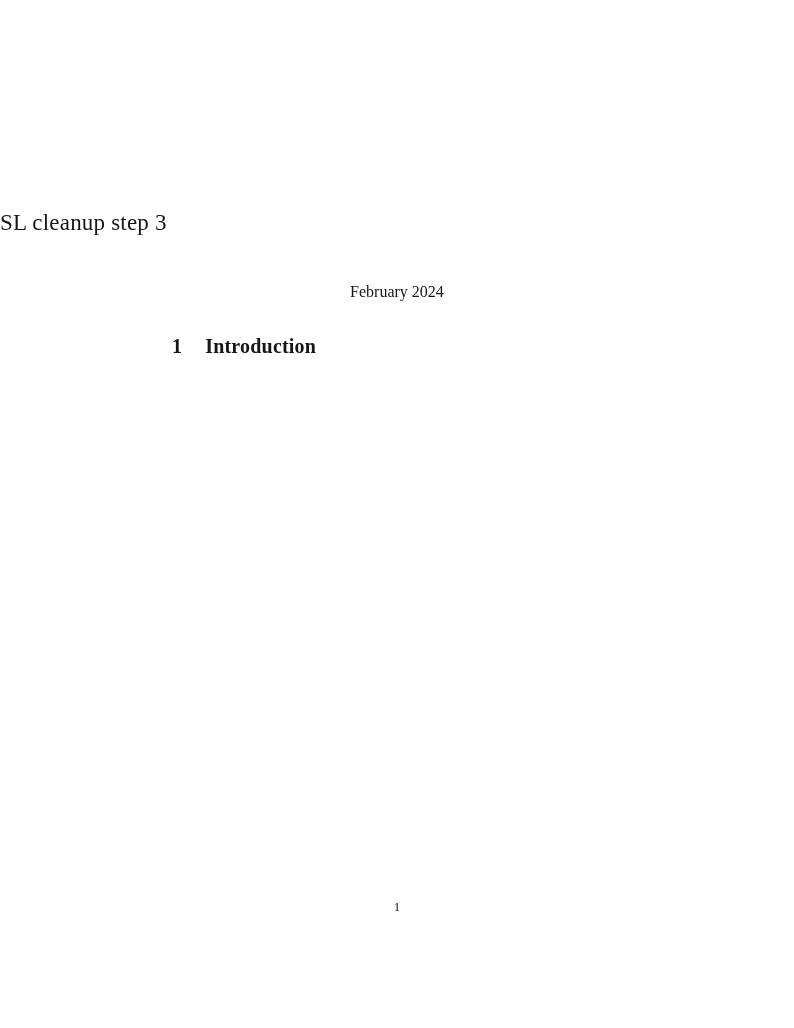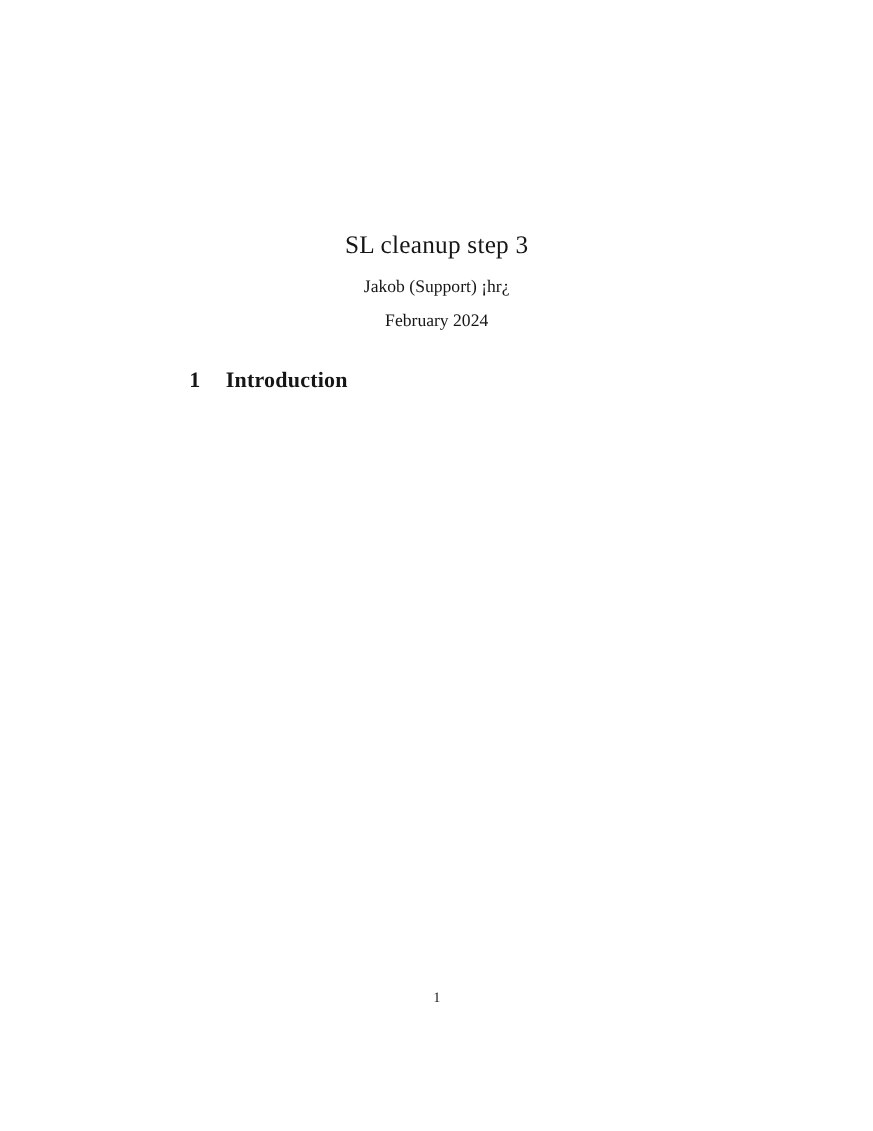--- a/index.html
+++ b/index.html
@@ -14,21 +14,21 @@
     background: #ffffff;
     font-family: "Liberation Serif", "DejaVu Serif", serif;
     color: #161616;
     overflow: hidden;
   }
   .doc-title {
     position: absolute;
     top: 210px;
     left: 0;
     width: 100%;
-    text-align: center;
+    text-align: left;
     font-size: 23px;
     font-weight: 400;
     letter-spacing: 0.2px;
   }
   .doc-author {
     position: absolute;
     top: 252px;
     left: 0;
     width: 100%;
     text-align: center;
@@ -69,21 +69,20 @@
     font-weight: 400;
   }
 </style>
 </head>
 <body>
 
 <div class="page">
 
   <div class="doc-title">SL cleanup step 3</div>
 
-  <div class="doc-author">Jakob (Support) ¡hr¿</div>
 
   <div class="doc-date">February 2024</div>
 
   <div class="section-heading">
     <span class="section-number">1</span><span class="section-label">Introduction</span>
   </div>
 
   <div class="page-number">1</div>
 
 </div>

